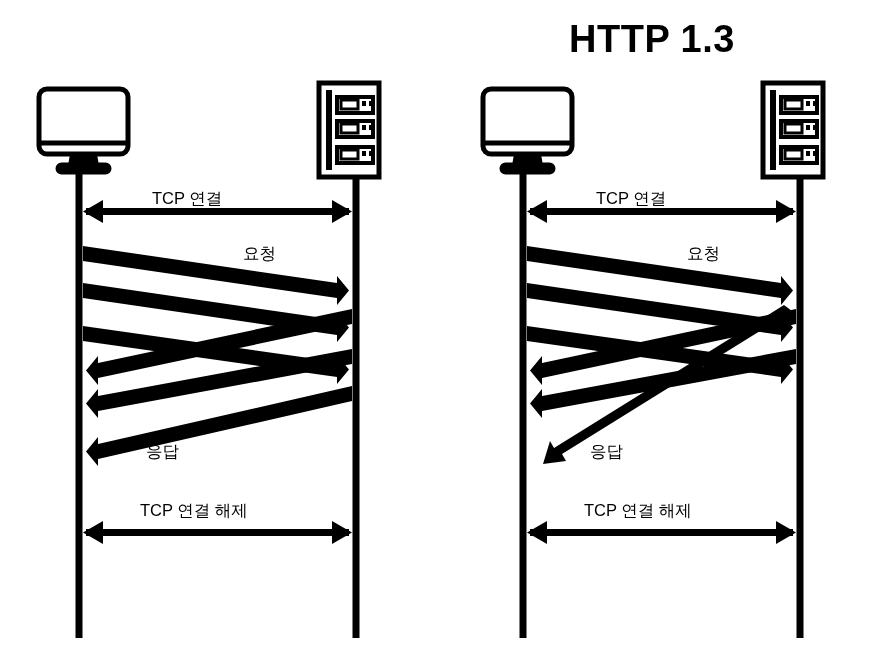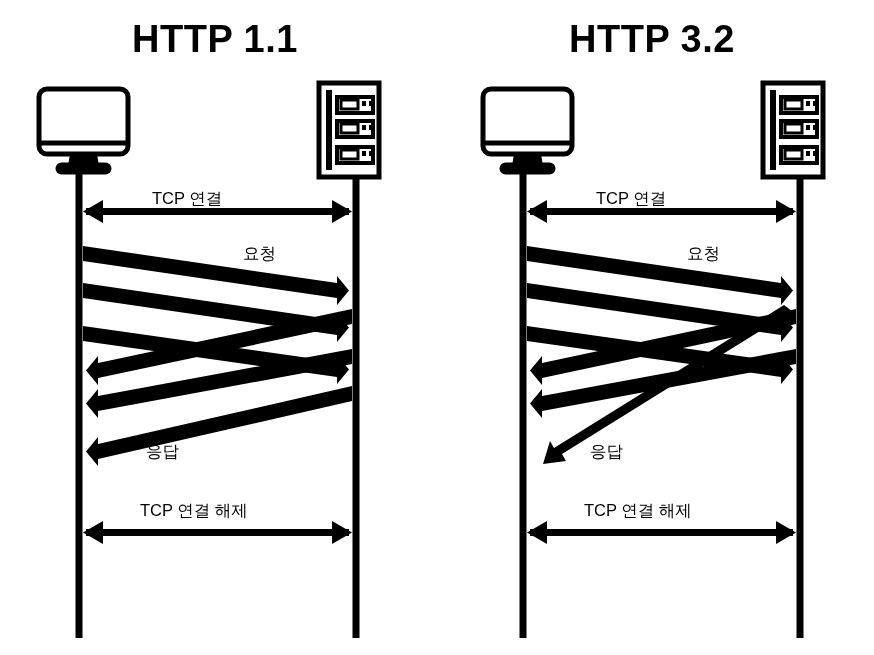--- a/index.html
+++ b/index.html
@@ -54,23 +54,22 @@
   .lbl-tcp-open-r   { left: 596px; top: 188px; }
   .lbl-request-r    { left: 687px; top: 243px; }
   .lbl-response-r   { left: 590px; top: 441px; }
   .lbl-tcp-close-r  { left: 584px; top: 500px; }
 </style>
 </head>
 <body>
 
 <div id="canvas">
 
-  <div class="panel-title" id="title-http11">HTTP 1.1</div>
-
-  <div class="panel-title" id="title-http20">HTTP 3.2</div>
+
+  <div class="panel-title" id="title-http20">HTTP 1.3</div>
 
   <svg class="diagram-layer" viewBox="0 0 874 655">
 
     <g>
 
       <g fill="none" stroke="#000" stroke-width="5">
         <rect x="39" y="89" width="89" height="65" rx="8" ry="8"></rect>
         <line x1="39" y1="143" x2="128" y2="143" stroke-width="5"></line>
         <path d="M72 154 L70 166 L97 166 L95 154 Z" fill="#000" stroke="#000" stroke-width="4" stroke-linejoin="round"></path>
         <rect x="57" y="164" width="53" height="9" rx="4.5" ry="4.5" fill="#000" stroke="#000" stroke-width="3"></rect>

